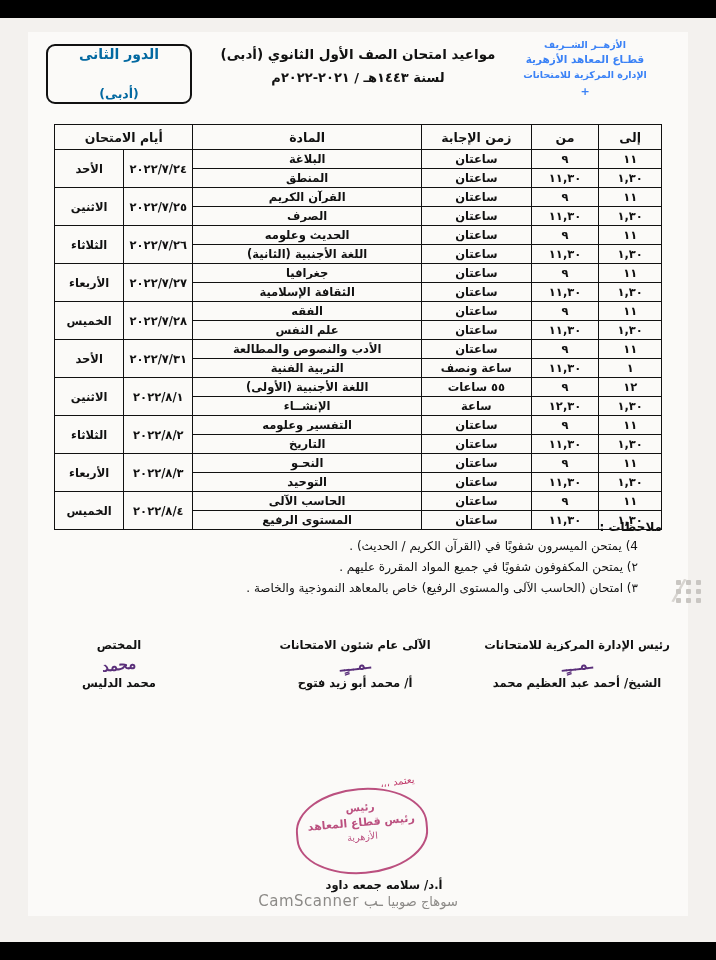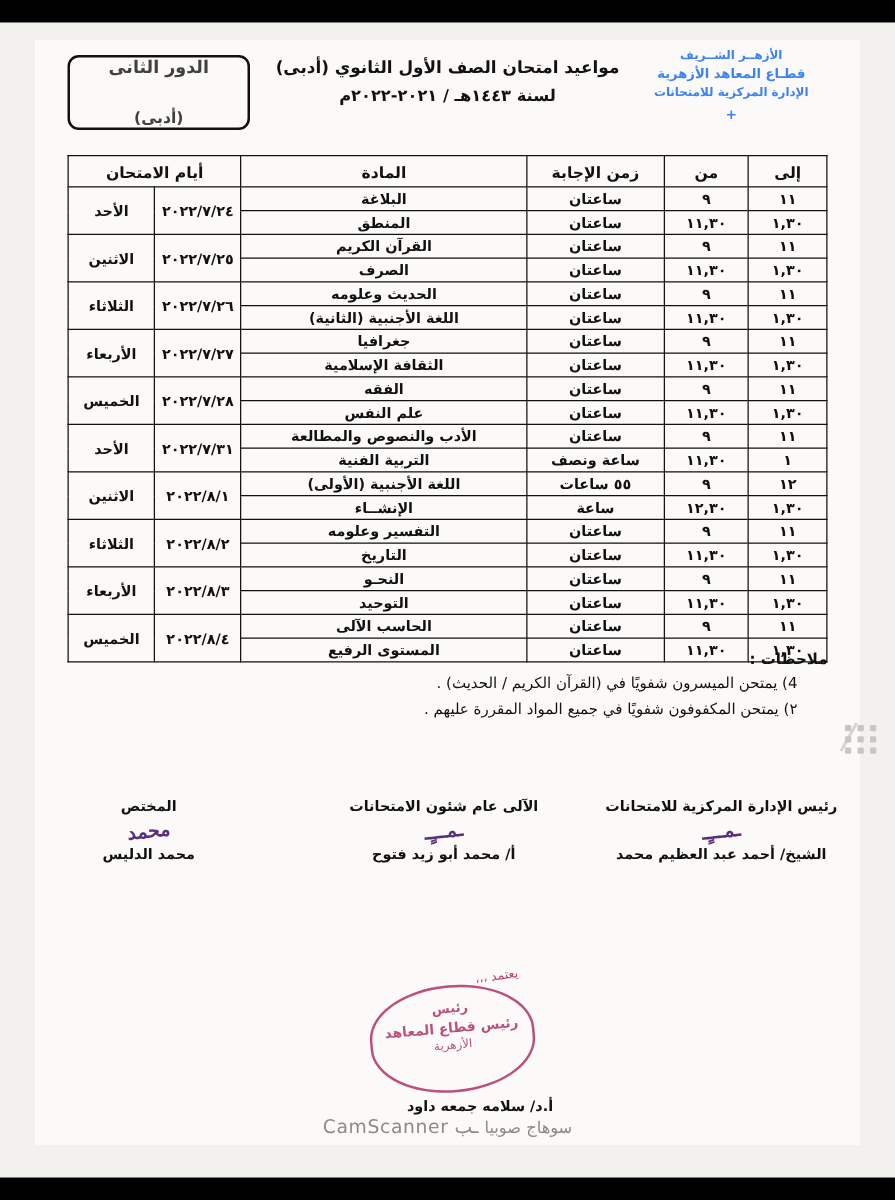--- a/index.html
+++ b/index.html
@@ -16,24 +16,24 @@
   }
   .sheet{
     position:absolute;left:28px;top:14px;width:660px;height:884px;
     background:#fbfaf8;
   }
   
   .hdr{
     position:relative;height:78px;
   }
   .stamp-box{
-    position:absolute;left:26px;top:12px;width:142px;height:56px;
+    position:absolute;left:18px;top:12px;width:142px;height:56px;
     border:2px solid #111;border-radius:9px;
     display:flex;flex-direction:column;align-items:center;justify-content:center;
-    font-size:14px;font-weight:bold;color:#404040;line-height:1.5;
+    font-size:14px;font-weight:bold;color:#0369a1;line-height:1.5;
     direction:rtl;
     gap:20px;
   }
   .stamp-box .l2{font-size:12.5px;}
   .title-mid{
     position:absolute;left:190px;top:14px;width:280px;
     text-align:center;direction:rtl;color:#111;
   }
   .title-mid .t1{font-size:13.5px;font-weight:bold;letter-spacing:0;}
   .title-mid .t2{font-size:13px;font-weight:bold;margin-top:8px;}
@@ -309,20 +309,21 @@
             <td class="col-dur">ساعتان</td>
             <td class="sub col-sub">المستوى الرفيع</td>
           </tr>
         </tbody>
     </table>
 
     <div class="notes" id="notes" style="top: 488px;">
       <div class="notes-title">ملاحظات :</div>
     <div class="note">4) يمتحن الميسرون شفويًا في (القرآن الكريم / الحديث) .</div>
         <div class="note">٢) يمتحن المكفوفون شفويًا في جميع المواد المقررة عليهم .</div>
+        <div class="note">٣) امتحان (الحاسب الآلى والمستوى الرفيع) خاص بالمعاهد النموذجية والخاصة .</div>
       </div>
 
     <div class="sigs" style="top: 606px;">
       <div class="sig sig-a">
         <div class="role">رئيس الإدارة المركزية للامتحانات</div>
         <div class="scribble">ـمـــٍـ</div>
         <div class="name">الشيخ/ أحمد عبد العظيم محمد</div>
       </div>
       <div class="sig sig-b">
         <div class="role">الآلى عام شئون الامتحانات</div>

